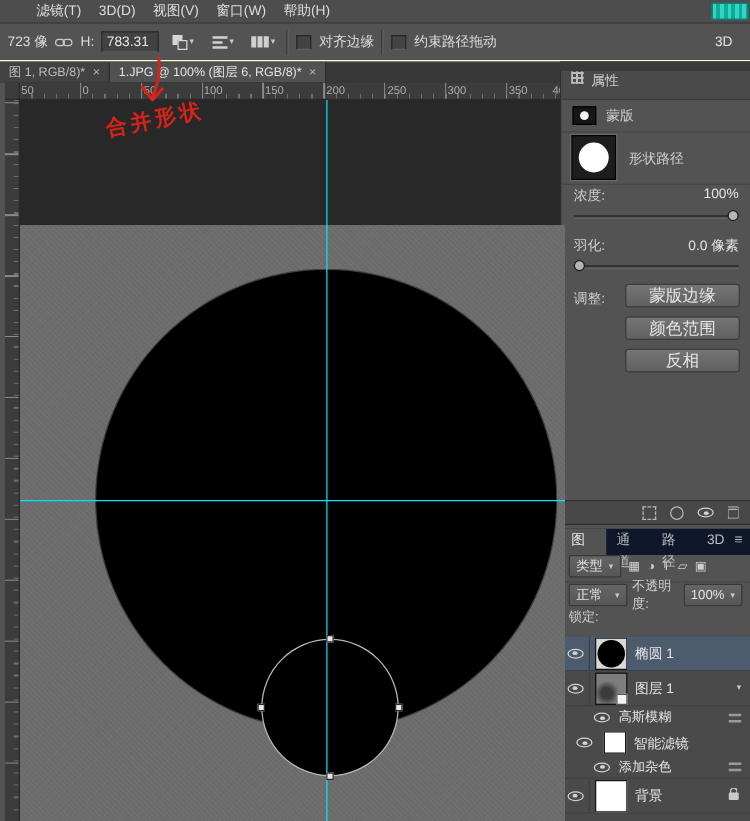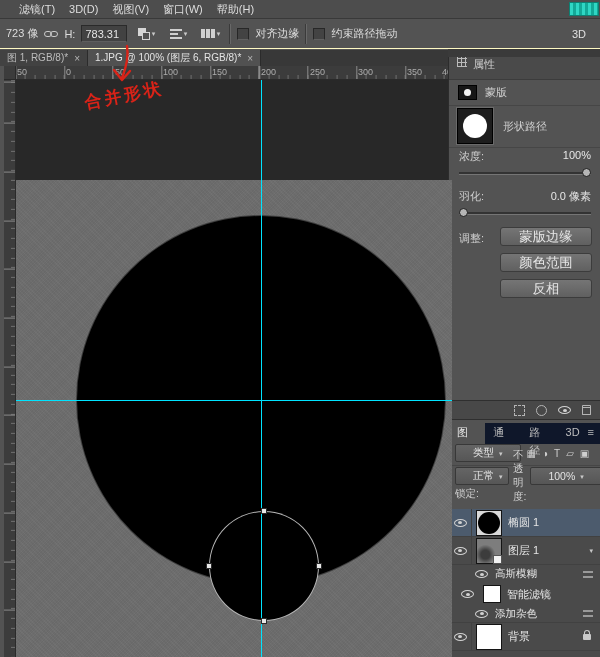--- a/index.html
+++ b/index.html
@@ -1,21 +1,21 @@
 <!DOCTYPE html>
 <html><head>
 <meta charset="utf-8">
 <style>
   html,body{margin:0;padding:0;background:#333;}
   #app{position:relative;width:600px;height:657px;overflow:hidden;background:#535353;
        font-family:"Liberation Sans","DejaVu Sans",sans-serif;font-size:11px;color:#cfcfcf;}
 
   
   #menubar{position:absolute;left:0;top:0;width:600px;height:19px;background:#4d4d4d;
-           border-bottom:1px solid #393939;display:flex;align-items:center;padding-left:12px;box-sizing:border-box;}
+           border-bottom:1px solid #393939;display:flex;align-items:center;padding-left:22px;box-sizing:border-box;}
   .menu-item{padding:0 7px;color:#dedede;line-height:19px;white-space:nowrap;}
   #win-frag{position:absolute;right:1px;top:2px;width:28px;height:12px;border:1px solid #0e7f72;
             background:repeating-linear-gradient(90deg,#2fd6c3 0 3px,#13a897 3px 6px);}
 
   
   #optionsbar{position:absolute;left:0;top:19px;width:600px;height:30px;background:#535353;
               border-bottom:1px solid #fef9c3;display:flex;align-items:center;padding:0 6px;box-sizing:border-box;gap:6px;}
   .opt-text{color:#dcdcdc;white-space:nowrap;}
   .link-ico{position:relative;width:14px;height:10px;}
   .link-ico i{position:absolute;width:8px;height:6px;border:1px solid #c9c9c9;border-radius:3px;box-sizing:border-box;}
@@ -114,21 +114,21 @@
   .eye{position:relative;width:13px;height:8px;border:1px solid #d2d2d2;border-radius:50%;box-sizing:border-box;}
   .eye::after{content:"";position:absolute;left:3.5px;top:1.5px;width:4px;height:3px;border-radius:50%;background:#d2d2d2;}
 
   
   #layer-tabs{top:366px;height:21px;background:#0f172a;display:flex;align-items:flex-start;}
   .ltab{padding:0 8px;line-height:18px;color:#bdbdbd;}
   .ltab.active{background:#535353;color:#e8e8e8;}
   #panel-menu{margin-left:auto;padding-right:6px;color:#bdbdbd;line-height:18px;}
   #filter-row{top:384px;height:24px;display:flex;align-items:center;gap:6px;padding:0 6px;border-bottom:1px solid #464646;}
   .combo{height:18px;background:linear-gradient(#656565,#565656);border:1px solid #383838;border-radius:2px;
-         display:flex;align-items:center;gap:5px;padding:0 17px;font-size:10.5px;color:#e3e3e3;box-sizing:border-box;white-space:nowrap;}
+         display:flex;align-items:center;gap:5px;padding:0 5px;font-size:10.5px;color:#e3e3e3;box-sizing:border-box;white-space:nowrap;}
   .f-ico{font-size:10px;color:#cfcfcf;}
   #blend-row{top:408px;height:22px;display:flex;align-items:center;gap:4px;padding:0 6px;}
   #lock-row{top:430px;height:22px;display:flex;align-items:flex-start;gap:4px;padding:0 6px;border-bottom:1px solid #464646;flex-direction:column;}
   .m-checker{width:9px;height:9px;background:conic-gradient(#b9b9b9 0 90deg,#6a6a6a 0 180deg,#b9b9b9 0 270deg,#6a6a6a 0);}
   .m-brush{width:2px;height:10px;background:#b9b9b9;transform:rotate(40deg);border-radius:1px;margin:0 3px;}
   .m-move{position:relative;width:10px;height:10px;}
   .m-move::before{content:"";position:absolute;left:0;top:4px;width:10px;height:2px;background:#b9b9b9;}
   .m-move::after{content:"";position:absolute;left:4px;top:0;width:2px;height:10px;background:#b9b9b9;}
   .lock{position:relative;width:8px;height:6px;background:#c9c9c9;border-radius:1px;}
   .lock::before{content:"";position:absolute;left:1px;top:-4px;width:6px;height:5px;border:1px solid #c9c9c9;border-bottom:none;

